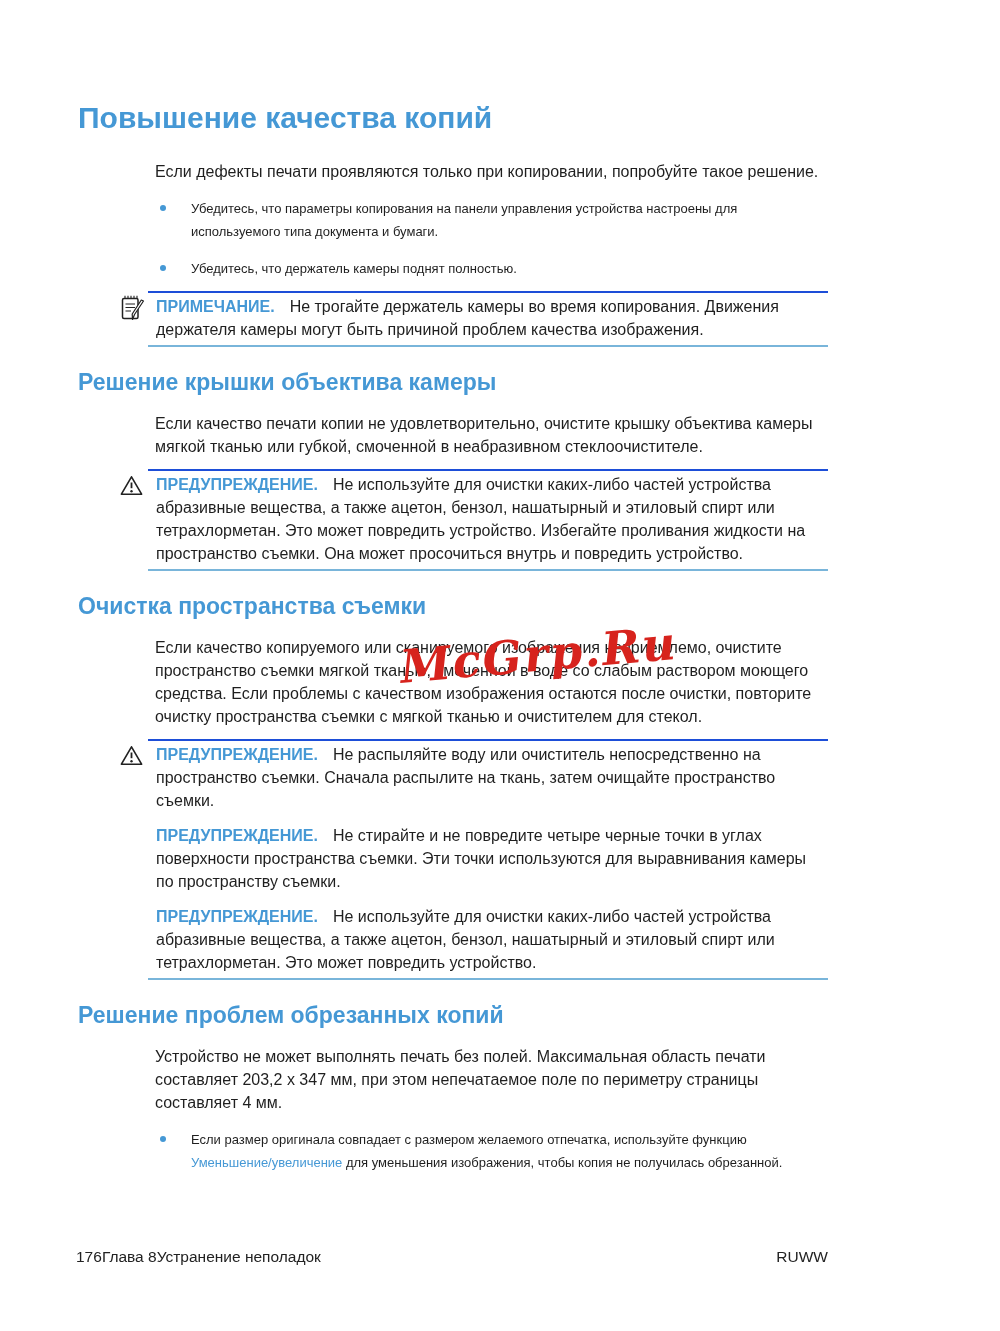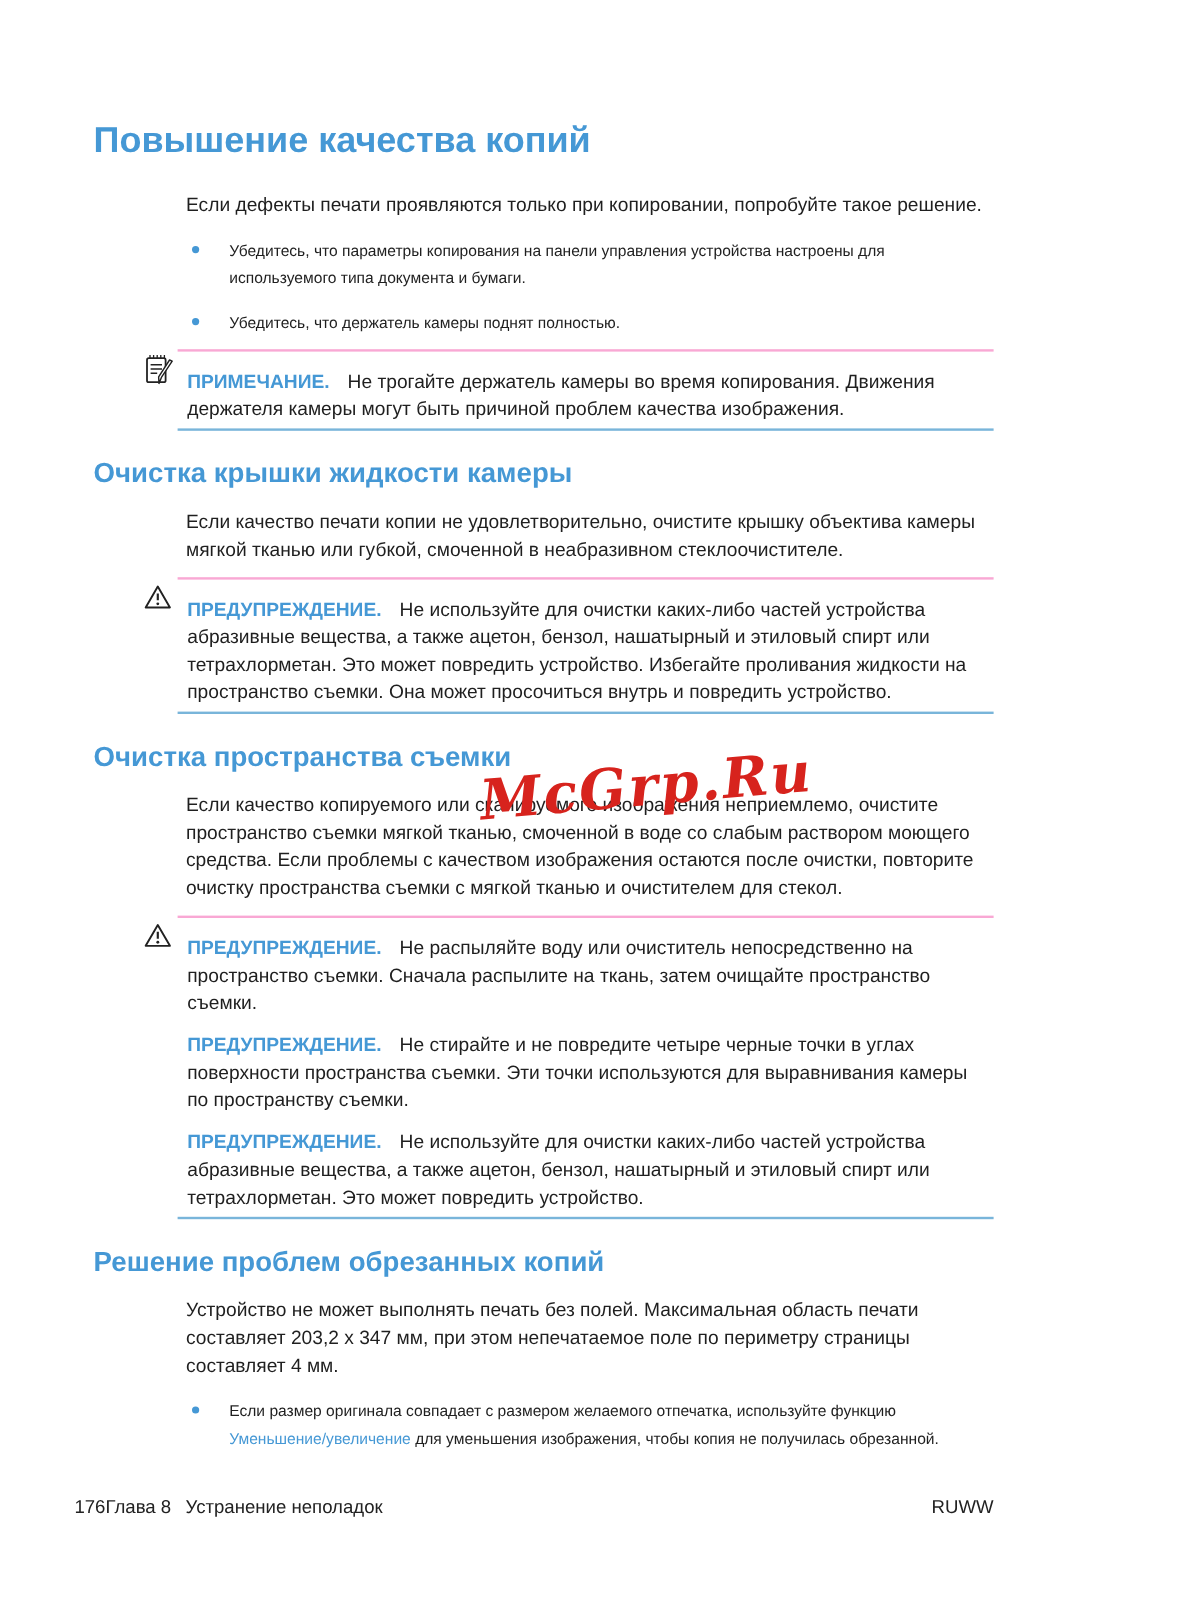--- a/index.html
+++ b/index.html
@@ -33,39 +33,39 @@
     margin:14px 0 0 77px;
     font-size:13px;line-height:23px;
   }
   .dot{
     flex:none;width:6px;height:6px;border-radius:50%;
     background:#4598d5;margin:8px 25px 0 5px;
   }
   .callout{
     position:relative;
     margin:11px 0 0 70px;
-    border-top:2px solid #f9a8d4;
+    border-top:2px solid #1d4ed8;
     border-bottom:2px solid #79b5da;
-    padding:14px 0 4px 8px;
+    padding:2px 0 4px 8px;
   }
   .callout p{
     margin:0 0 12px 0;
     font-size:16px;line-height:23px;
   }
   .callout p:last-child{margin-bottom:0;}
   .clabel{color:#4598d5;font-weight:bold;margin-right:15px;}
   .c-icon{position:absolute;left:-28px;top:1px;}
   .xlink{color:#4598d5;}
   .footer{
-    position:absolute;left:62px;right:92px;top:1248px;
+    position:absolute;left:76px;right:92px;top:1248px;
     display:flex;align-items:baseline;
     font-size:15.5px;color:#222;
   }
   .footer .chap{}
-  .footer .chap-title{margin-left:12px;}
+  .footer .chap-title{margin-left:0;}
   .footer .ruww{margin-left:auto;}
   .watermark{
     position:absolute;left:400px;top:640px;
     font-family:"DejaVu Serif", serif;
     font-style:italic;font-weight:bold;
     font-size:46px;letter-spacing:2px;
     color:#d7231d;
     transform:rotate(-5deg);
     transform-origin:left center;
     white-space:nowrap;
@@ -96,21 +96,21 @@
         <svg width="25" height="27" viewBox="0 0 25 27">
           <rect x="2.5" y="4.5" width="15.5" height="20" rx="1.5" fill="none" stroke="#222" stroke-width="1.5"></rect>
           <path d="M5 4.5 V1.8 M8 4.5 V1.8 M11 4.5 V1.8 M14 4.5 V1.8 M17 4.5 V1.8" stroke="#222" stroke-width="1.1" fill="none"></path>
           <path d="M5.5 10 H15 M5.5 13.5 H15 M5.5 17 H11" stroke="#222" stroke-width="1.2" fill="none"></path>
           <path d="M23.5 7 L14.5 20.5 L12.5 25.5 L12.2 20 L21.3 6 Z" fill="#fff" stroke="#222" stroke-width="1.2" stroke-linejoin="round"></path>
         </svg>
       </span>
       <p><span class="clabel">ПРИМЕЧАНИЕ.</span><span>Не трогайте держатель камеры во время копирования. Движения держателя камеры могут быть причиной проблем качества изображения.</span></p>
     </div>
 
-    <h2 class="subtitle">Очистка крышки жидкости камеры</h2>
+    <h2 class="subtitle">Решение крышки объектива камеры</h2>
     <p class="para">Если качество печати копии не удовлетворительно, очистите крышку объектива камеры мягкой тканью или губкой, смоченной в неабразивном стеклоочистителе.</p>
 
     <div class="callout">
       <span class="c-icon" style="top:4px">
         <svg width="23" height="21" viewBox="0 0 23 21">
           <path d="M11.5 1.8 L21.6 19.2 H1.4 Z" fill="none" stroke="#222" stroke-width="1.6" stroke-linejoin="round"></path>
           <line x1="11.5" y1="7.5" x2="11.5" y2="13.2" stroke="#222" stroke-width="1.8"></line>
           <circle cx="11.5" cy="16.2" r="1.2" fill="#222"></circle>
         </svg>
       </span>

